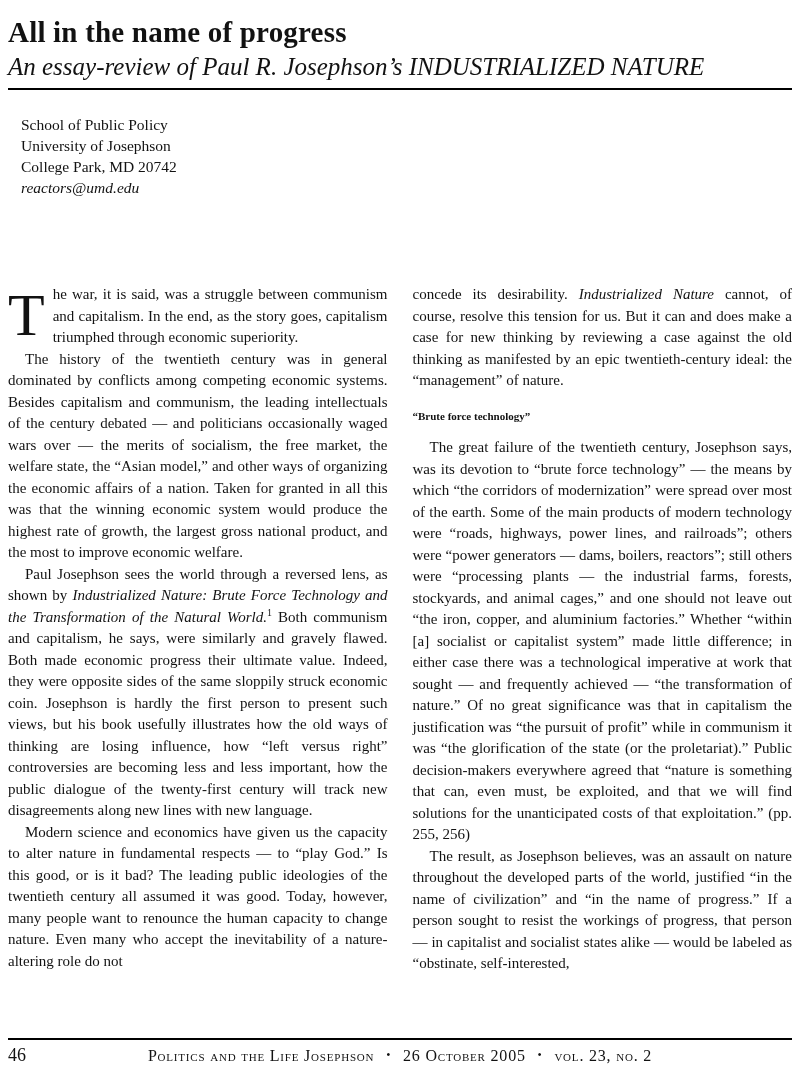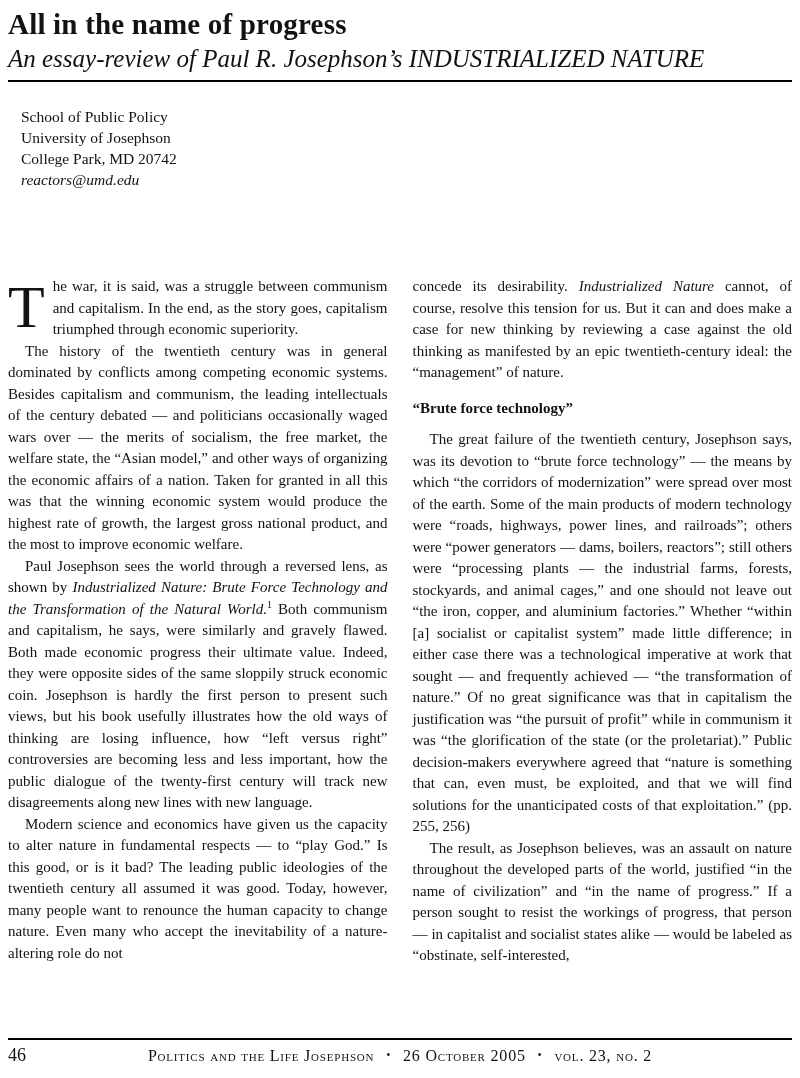--- a/index.html
+++ b/index.html
@@ -1,42 +1,42 @@
 <!DOCTYPE html>
 <html><head>
 <meta charset="utf-8">
 <style>
   * { margin:0; padding:0; box-sizing:border-box; }
   html,body { background:#ffffff; }
   body {
     width:800px; height:1078px; position:relative; overflow:hidden;
     font-family:"Liberation Serif", serif; color:#121212;
   }
-  .page { padding:8px 8px 0 8px; }
+  .page { padding:16px 8px 0 8px; }
 
   
   .title { font-size:29px; font-weight:700; letter-spacing:0.2px; }
   .subtitle { font-size:25px; font-style:italic; font-weight:400; margin-top:4px; white-space:nowrap; }
   .rule { border-top:2px solid #000; }
   .header-rule { margin-top:7px; }
 
   
   .author-block { margin:24px 0 0 13px; font-size:15.5px; line-height:21px; }
   .author-name { font-weight:700; }
   .author-email { font-style:italic; }
 
   
   .columns { display:flex; gap:25px; margin-top:86px; height:758px; overflow:hidden; }
   .column { flex:1 1 0; min-width:0; text-align:justify; font-size:15px; line-height:21.5px; }
   .column p { margin:0; }
   .indented { text-indent:17px; }
   .italic { font-style:italic; }
   sup { font-size:10px; line-height:0; vertical-align:super; }
   .dropcap { float:left; font-size:60px; line-height:60px; height:62px; padding-right:8px; margin-top:1px; }
-  .section-heading { font-size:15px; font-weight:700; text-align:left; margin:14px 0 10px 0; }
+  .section-heading { font-size:11px; font-weight:700; text-align:left; margin:14px 0 10px 0; }
 
   
   .footer { position:absolute; left:8px; right:8px; top:1038px; }
   .footer-line { position:relative; margin-top:5px; height:26px; }
   .page-number { position:absolute; left:0; top:0; font-size:18px; }
   .footer-center { position:absolute; left:0; right:0; top:2px; text-align:center; font-size:16px; letter-spacing:0.8px; }
   .sc { font-variant:small-caps; }
   .bullet { font-size:12px; vertical-align:2px; margin:0 7px; }
 </style>
 </head>

